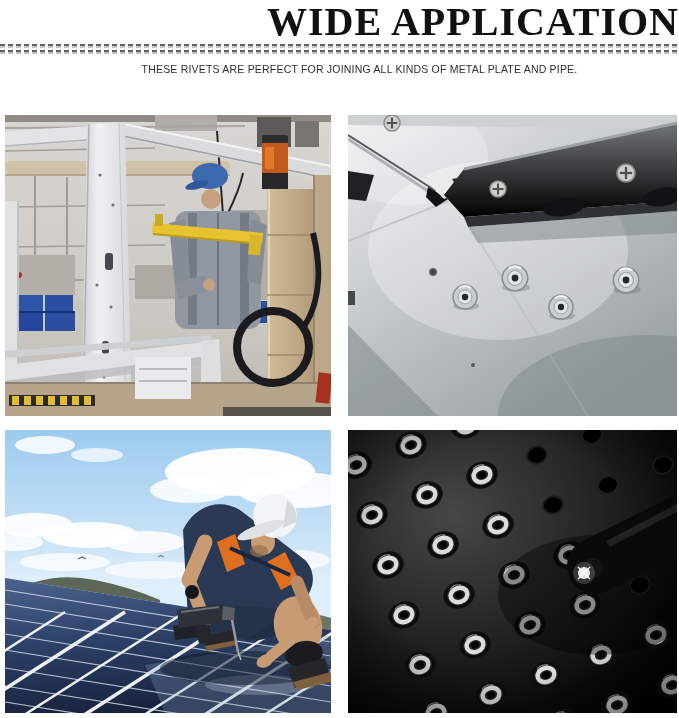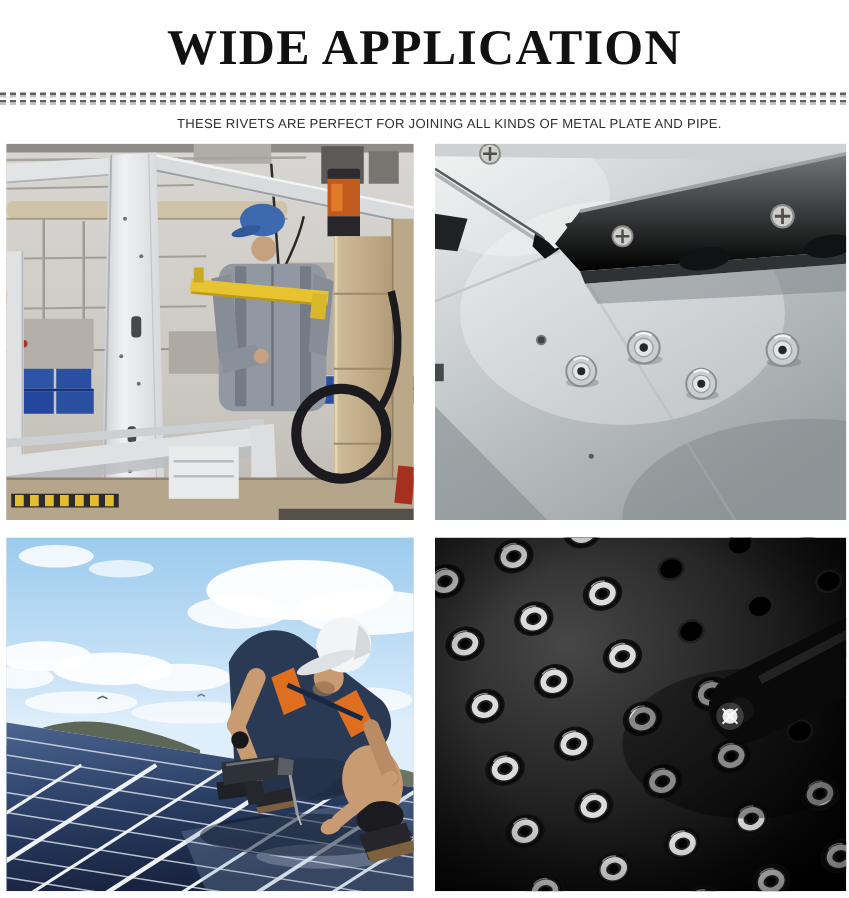--- a/index.html
+++ b/index.html
@@ -9,22 +9,22 @@
     --background:#ffffff;
   }
   *{box-sizing:border-box;}
   html,body{margin:0;padding:0;}
   body{
     width:679px;height:718px;position:relative;overflow:hidden;
     background:var(--background);
     font-family:"Liberation Sans","DejaVu Sans",sans-serif;
   }
   .page-title{
-    margin:16px;padding-top:1px;
-    text-align:center;
+    margin:0;padding-top:1px;
+    text-align:right;
     font-family:"Liberation Serif","DejaVu Serif",serif;
     font-weight:bold;
     font-size:40px;line-height:41px;
     letter-spacing:1px;
     color:var(--title-text);
   }
   .separator{margin-top:2px;width:679px;}
   .dash-row{height:4px;width:100%;}
   .dash-row .t{height:2px;background:repeating-linear-gradient(90deg,#5f5f5f 0 5px,transparent 5px 8px);}
   .dash-row .b{height:2px;background:repeating-linear-gradient(90deg,#c4c4c4 0 5px,transparent 5px 8px);}

